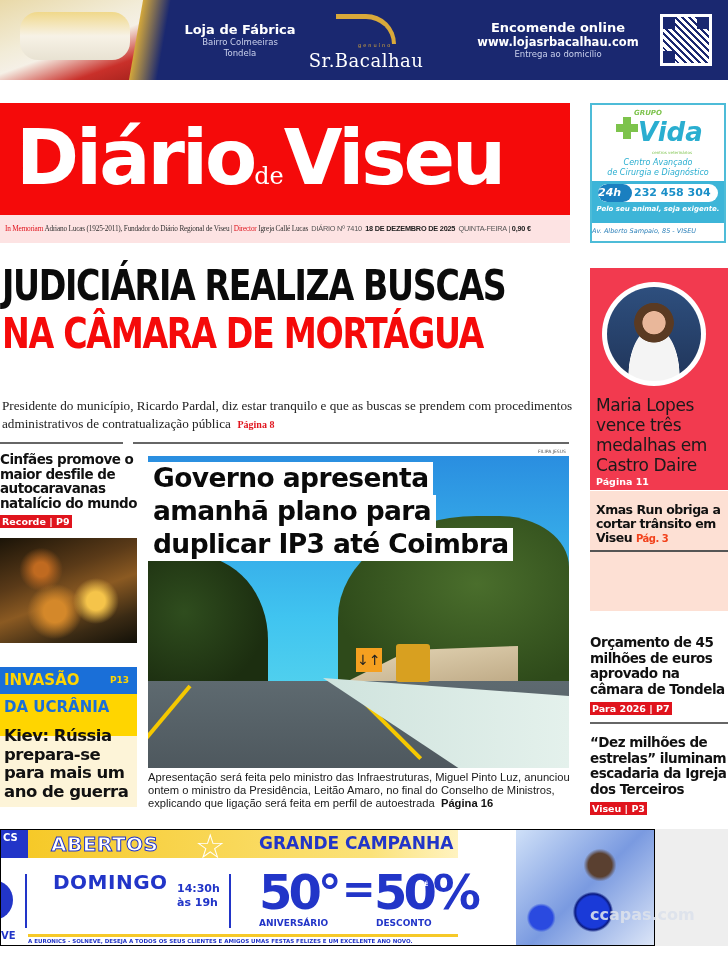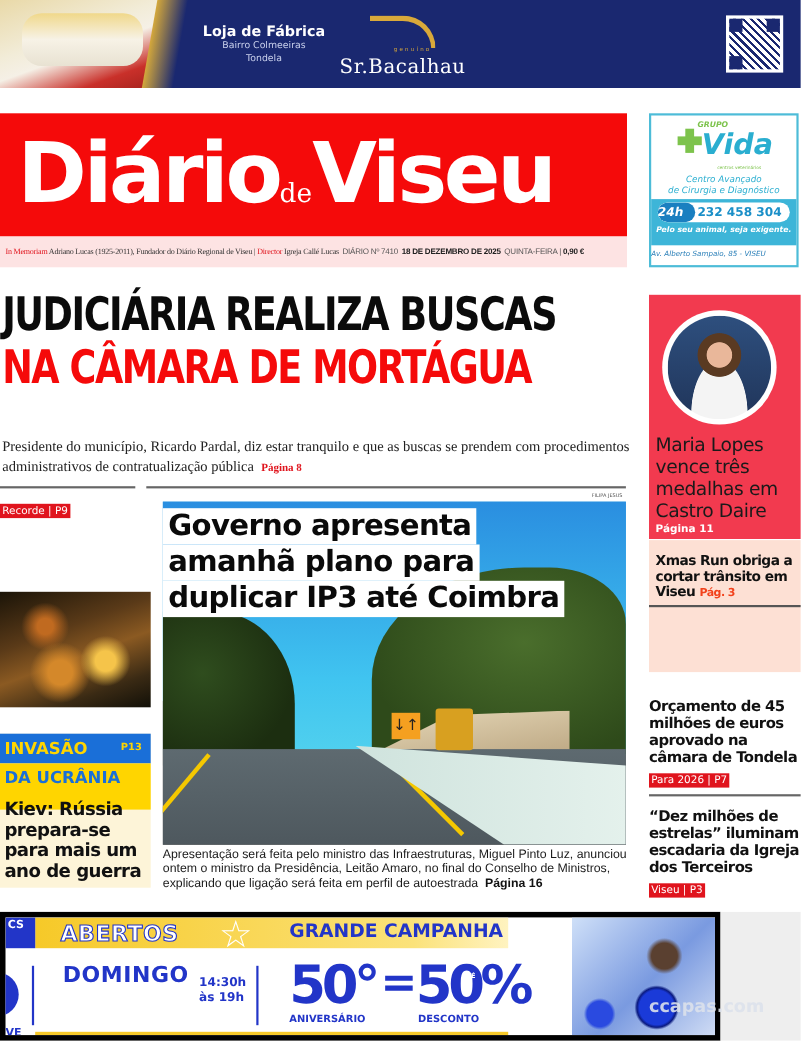--- a/index.html
+++ b/index.html
@@ -46,21 +46,21 @@
 
 #hl{left:2px;top:262px;width:580px;font-family:"DejaVu Sans Condensed","DejaVu Sans",sans-serif;font-weight:bold;font-size:42px;line-height:48px;letter-spacing:-1.5px;transform:scaleX(0.88);transform-origin:left}
 #hl .l1{color:#0b0b0b;white-space:nowrap}
 #hl .l2{color:#f50a0a;white-space:nowrap}
 #lead{left:2px;top:397px;width:572px;font-family:Liberation Serif, serif;font-size:13.2px;line-height:18px;color:#222}
 .pg{color:#e0141d;font-weight:bold;font-size:10px}
 .rule{height:2px;background:#666}
 
 #cinfaes{left:0;top:452px;width:140px}
 .hd{font-family:"DejaVu Sans",sans-serif;font-weight:bold;color:#111;line-height:14.5px;letter-spacing:-0.5px}
-.tag{display:inline-block;background:#e0141d;color:#fff;font-weight:normal;font-size:9.5px;padding:0 2px;line-height:13px;font-family:"DejaVu Sans",sans-serif}
+.tag{display:inline-block;background:#e0141d;color:#fff;font-weight:bold;font-size:9.5px;padding:0 2px;line-height:13px;font-family:"DejaVu Sans",sans-serif}
 #photo-left{left:0;top:538px;width:137px;height:105px;background:
  radial-gradient(circle at 70% 60%,#f5c44a 0 8%,transparent 20%),
  radial-gradient(circle at 40% 70%,#d4882a 0 10%,transparent 25%),
  radial-gradient(circle at 30% 30%,#c06a20 0 6%,transparent 18%),
  linear-gradient(160deg,#1b1408 0%,#5a3a18 35%,#8b5a22 55%,#3a2a14 80%,#121008 100%)}
 #ukr{left:0;top:667px;width:137px;height:140px;background:#fdf4d8}
 #ukr .b1{position:absolute;left:0;top:0;width:137px;height:27px;background:#1a6fd8;color:#ffd500;font-weight:bold;font-size:15px;line-height:27px;padding-left:4px;font-family:"DejaVu Sans",sans-serif}
 #ukr .b1 .p{position:absolute;right:8px;top:0;font-size:9px;color:#ffd500}
 #ukr .b2{position:absolute;left:0;top:27px;width:137px;height:42px;background:#ffd500;color:#1a6fd8;font-weight:bold;font-size:15px;line-height:27px;padding-left:4px;font-family:"DejaVu Sans",sans-serif}
 #ukr .t{position:absolute;left:4px;top:60px;width:132px;font-size:16.5px;line-height:18.5px}
@@ -89,21 +89,21 @@
 #maria .p{position:absolute;left:6px;top:208px;color:#fff;font-weight:bold;font-size:9.5px}
 #pinkbox{left:590px;top:491px;width:138px;height:120px;background:#fde0d4}
 #pinkbox .it{position:absolute;left:6px;width:130px;font-size:12.5px;line-height:14px}
 #pinkbox .sep{position:absolute;left:0;top:59px;width:138px;height:1.5px;background:#555}
 .pgo{color:#f2421c;font-weight:bold;font-size:10px}
 #orc{left:590px;top:635px;width:138px}
 #orc .hd,#dez .hd{font-size:13.5px;line-height:15.5px}
 #dez{left:590px;top:735px;width:138px}
 #sep-r{left:590px;top:722px;width:138px;height:2px;background:#666}
 
-#botad{left:0;top:829px;width:655px;height:117px;background:#fff;overflow:hidden;border:5px solid #000000}
+#botad{left:0;top:829px;width:655px;height:117px;background:#fff;overflow:hidden;border:1px solid #000000}
 #botad .ybar{position:absolute;left:27px;top:0;width:430px;height:28px;background:linear-gradient(90deg,#f6c928,#fbe27a 80%,#fff3c0)}
 #botad .blue-corner{position:absolute;left:0;top:0;width:27px;height:28px;background:#2235c8;color:#fff;font-size:10px;font-weight:bold;line-height:16px;padding-left:2px}
 #botad .abertos{position:absolute;left:50px;top:2px;font-weight:bold;font-size:20px;color:#fff;-webkit-text-stroke:1px #2235c8;letter-spacing:0.5px}
 #botad .star{position:absolute;left:194px;top:-4px;font-size:34px;color:#fff}
 #botad .campanha{position:absolute;left:258px;top:3px;color:#2235c8;font-weight:bold;font-size:17px}
 #botad .dom{position:absolute;left:52px;top:40px;color:#2235c8;font-weight:bold;font-size:20px;letter-spacing:0.5px}
 #botad .dates{position:absolute;left:54px;top:62px;color:#2235c8;font-weight:bold;font-size:27px}
 #botad .hrs{position:absolute;left:176px;top:52px;color:#2235c8;font-weight:bold;font-size:11px;line-height:14px}
 #botad .v1{position:absolute;left:24px;top:44px;width:2px;height:54px;background:#2235c8}
 #botad .v2{position:absolute;left:228px;top:44px;width:2px;height:54px;background:#2235c8}
@@ -135,20 +135,25 @@
   <div class="abs" style="left:170px;top:22px;width:140px">
     <div class="ad-t1">Loja de Fábrica</div>
     <div class="ad-t2">Bairro Colmeeiras</div>
     <div class="ad-t2">Tondela</div>
   </div>
   <div id="logo-sr" class="abs">
     <div class="swoosh"></div>
     <div class="gen">genuíno</div>
     <div class="name">Sr.Bacalhau</div>
   </div>
+  <div class="abs" style="left:468px;top:20px;width:180px">
+    <div class="ad-t1">Encomende online</div>
+    <div class="ad-t1" style="font-size:11.5px">www.lojasrbacalhau.com</div>
+    <div class="ad-t2">Entrega ao domicílio</div>
+  </div>
   <div id="qr" class="abs">
       <div class="grid"></div>
     </div>
 </div>
 
 <div id="mast" class="abs">
   <div class="t"><span>Diário</span><span class="de">de</span><span>Viseu</span></div>
 </div>
 <div id="infobar" class="abs">
   <span class="red">In Memoriam</span>
@@ -184,20 +189,21 @@
   <div class="l1">JUDICIÁRIA REALIZA BUSCAS</div>
   <div class="l2">NA CÂMARA DE MORTÁGUA</div>
 </div>
 <div id="lead" class="abs">
   <span>Presidente do município, Ricardo Pardal, diz estar tranquilo e que as buscas se prendem com procedimentos administrativos de contratualização pública</span>&nbsp;&nbsp;<span class="pg">Página 8</span>
 </div>
 <div class="abs rule" style="left:0;top:442px;width:123px"></div>
 <div class="abs rule" style="left:133px;top:442px;width:436px"></div>
 
 <div id="cinfaes" class="abs">
+  <div class="hd" style="font-size:13.5px">Cinfães promove o maior desfile de autocaravanas natalício do mundo</div>
   <div class="tag" style="margin-top:1px">Recorde | P9</div>
 </div>
 <div id="photo-left" class="abs"></div>
 
 <div id="ukr" class="abs">
   <div class="b1"><span>INVASÃO</span><span class="p">P13</span></div>
   <div class="b2">DA UCRÂNIA</div>
   <div class="t hd">Kiev: Rússia prepara-se para mais um ano de guerra</div>
 </div>
 

